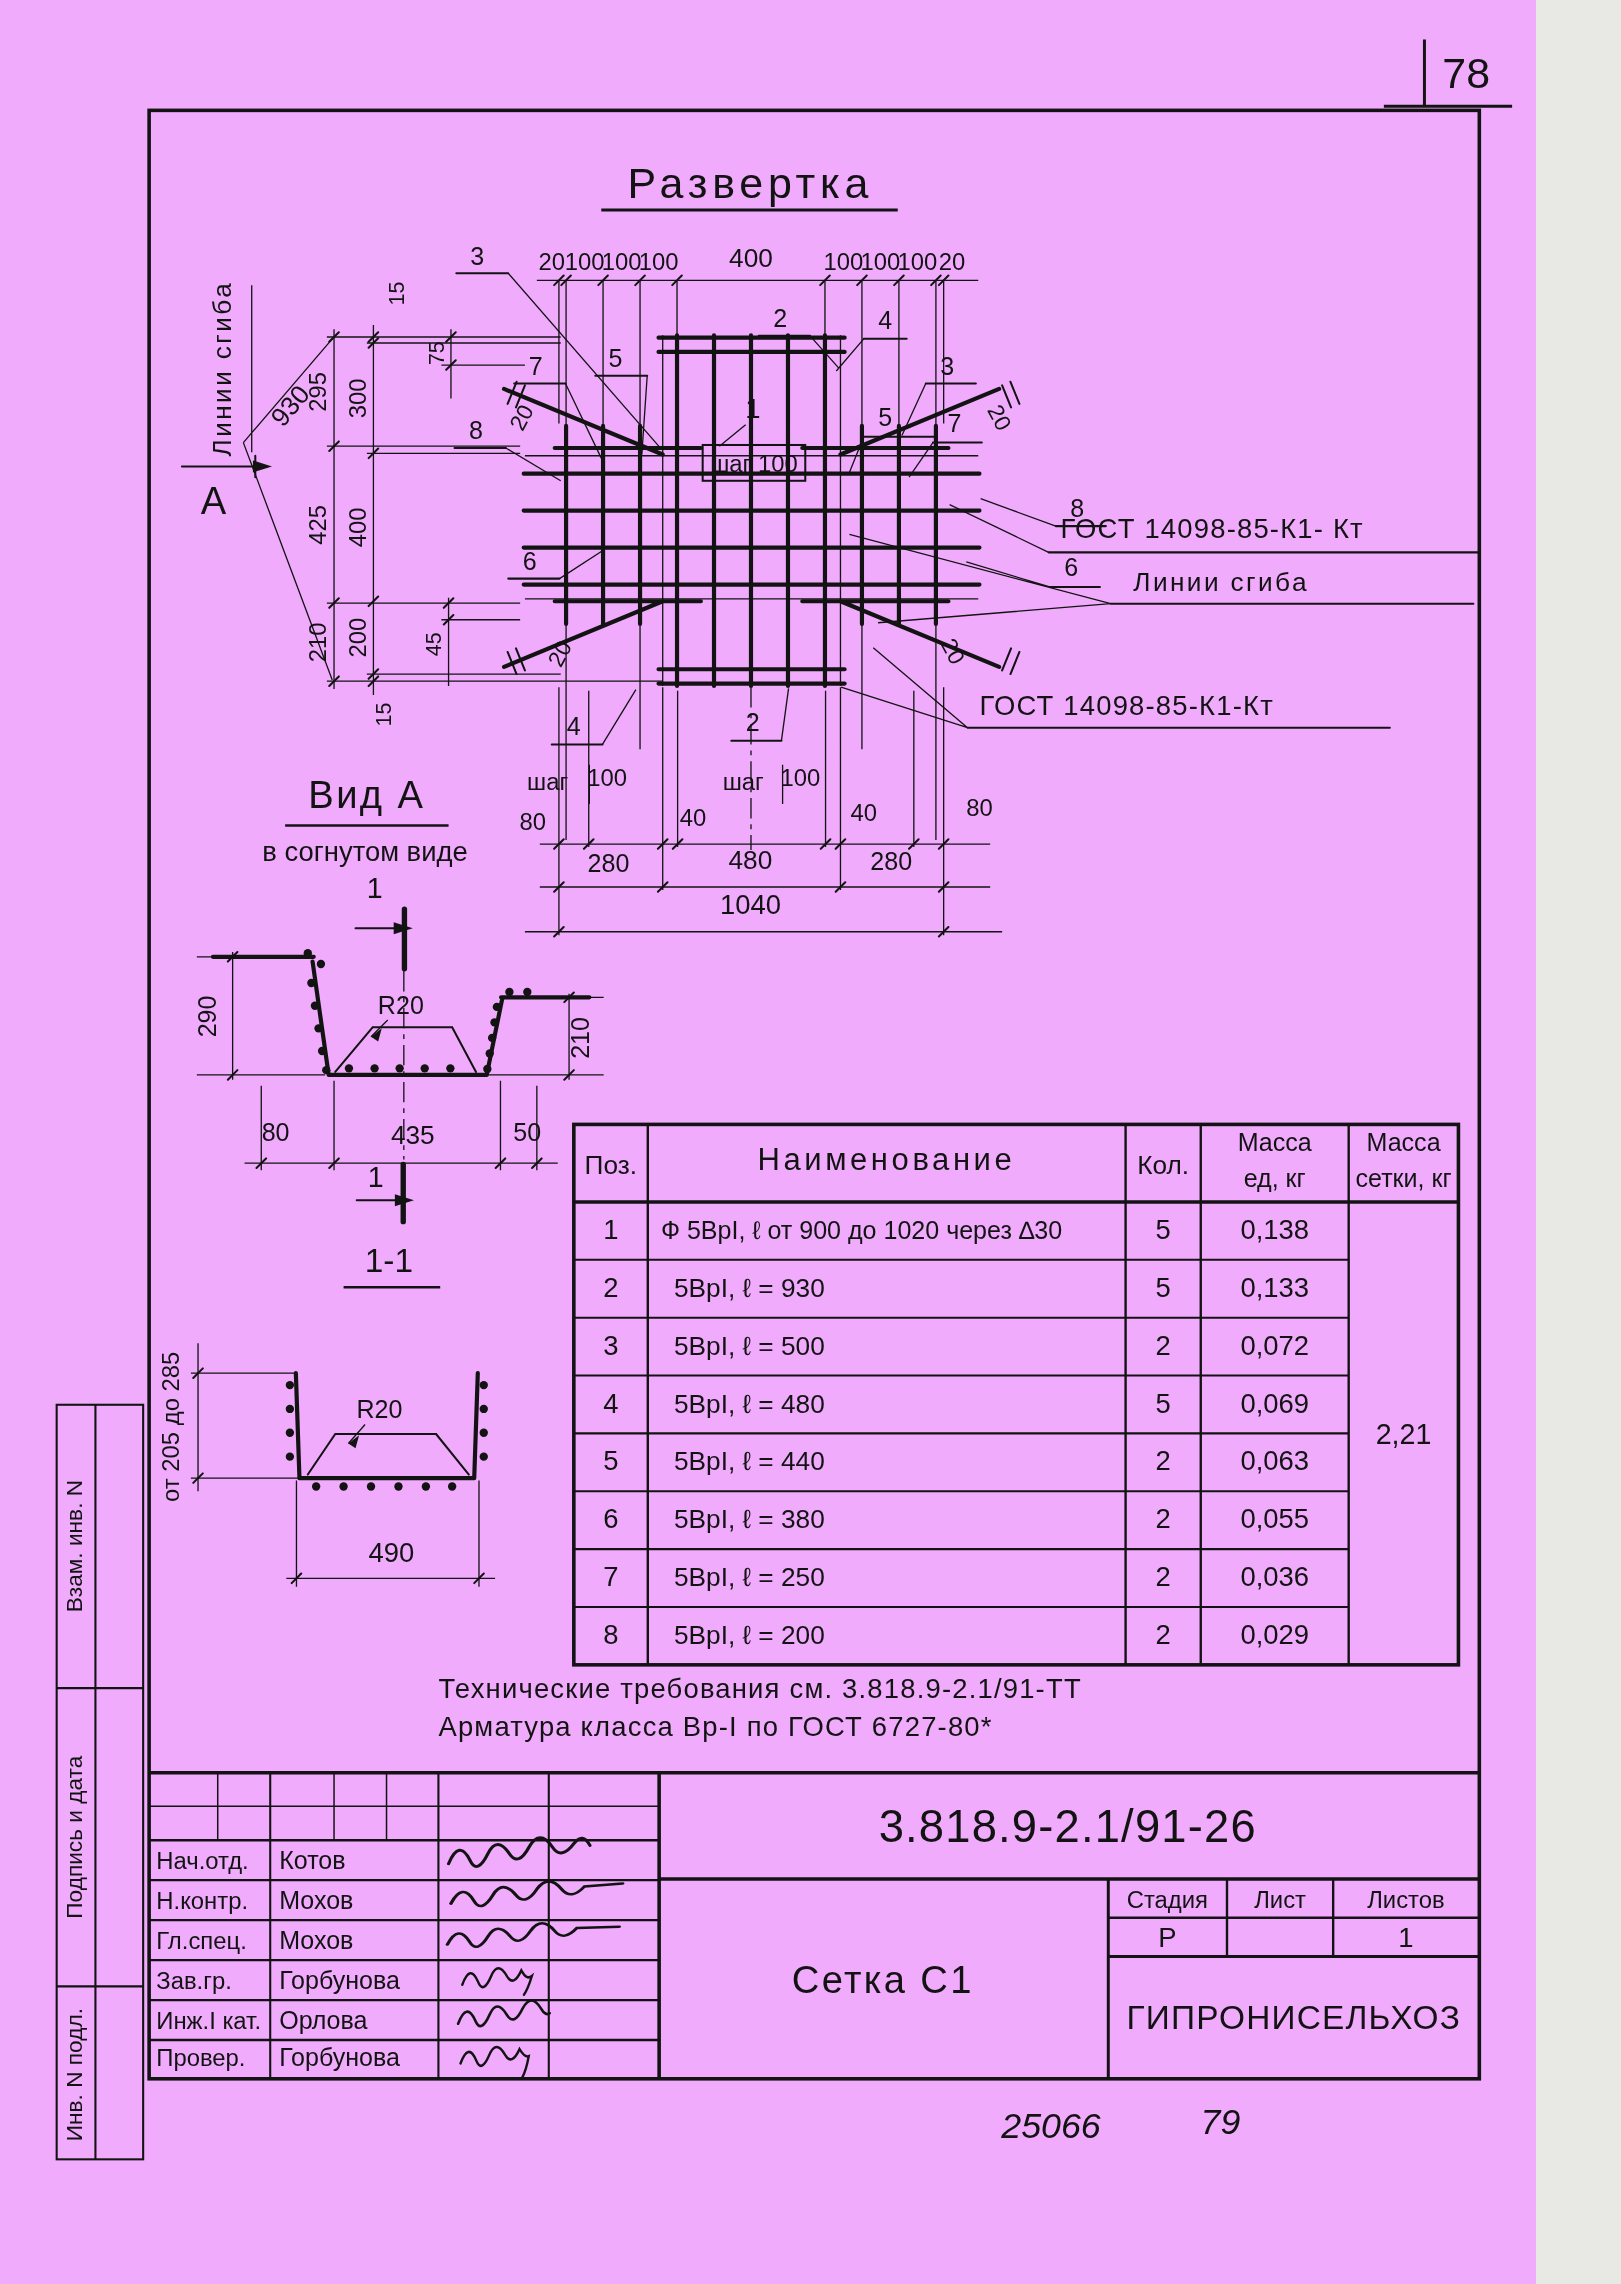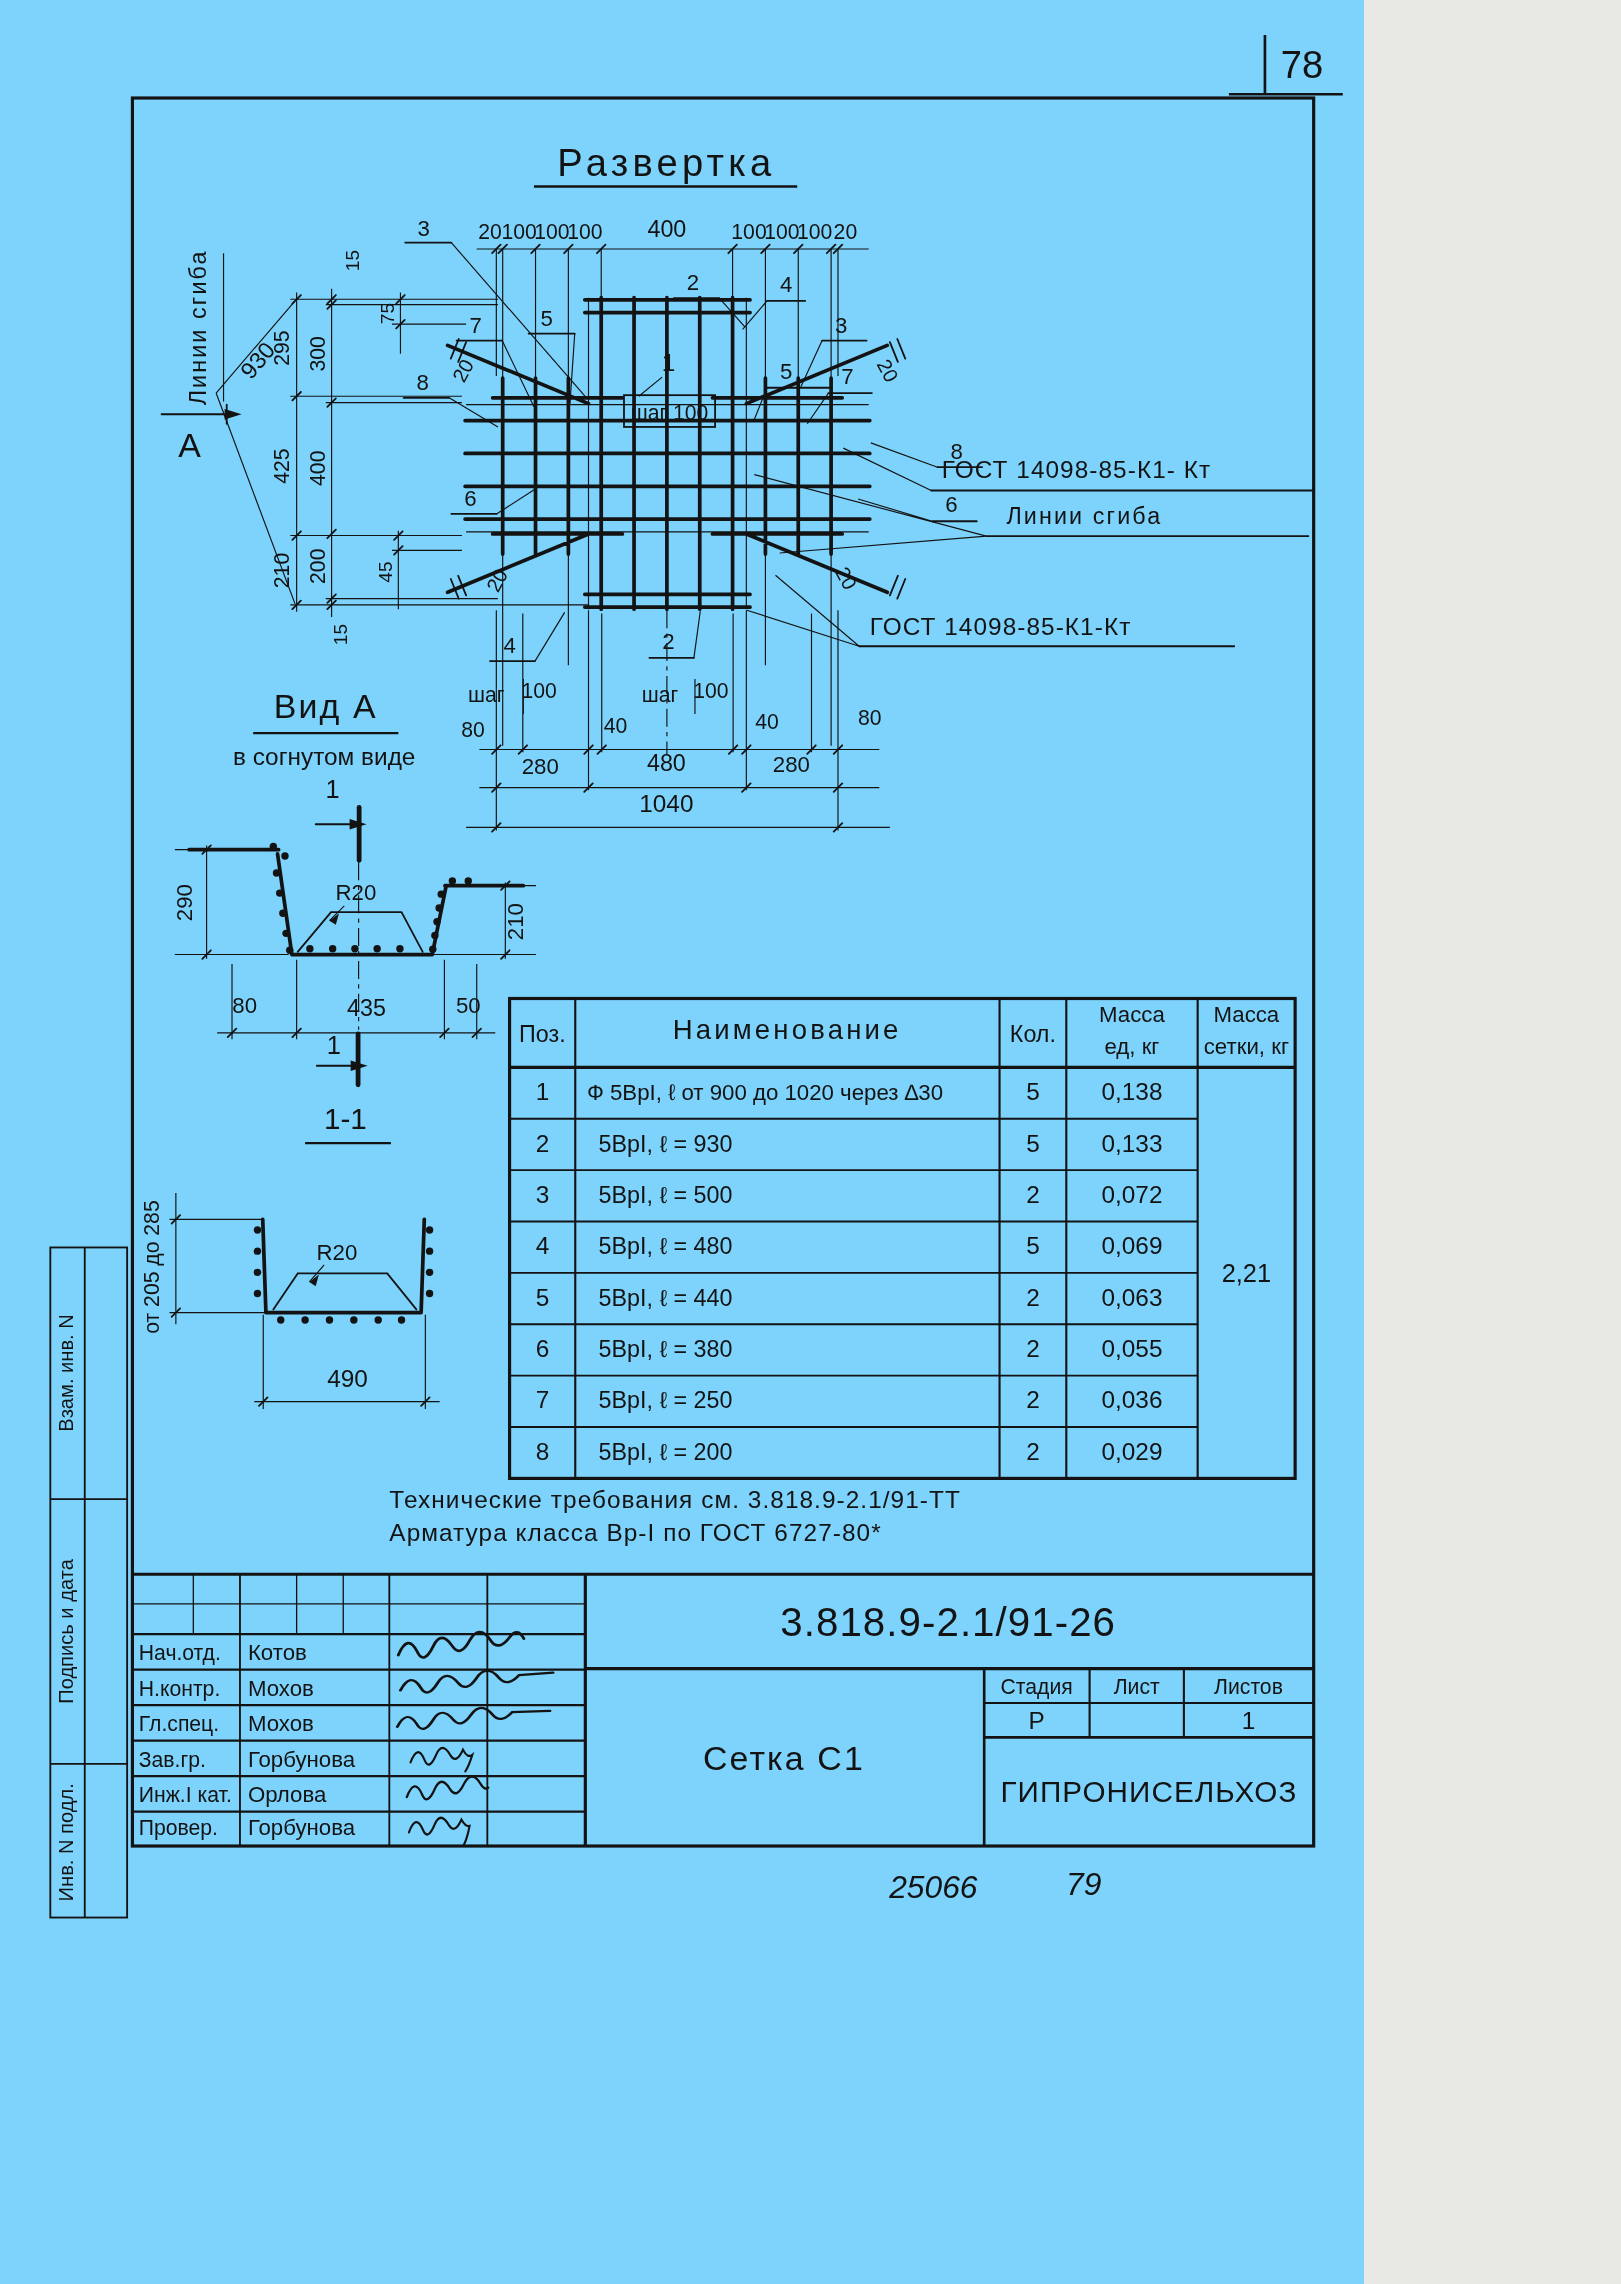--- a/index.html
+++ b/index.html
@@ -1,16 +1,16 @@
 <!DOCTYPE html>
 <html style="font-size:10px"><head>
 <meta charset="utf-8">
 <style>
   html,body{margin:0;padding:0;background:#e8e8e4;}
-  .sheet{position:relative;width:1364px;height:2284px;background:#7dd3fc;overflow:hidden;
+  .sheet{position:relative;width:1536px;height:2284px;background:#f0abfc;overflow:hidden;
          font-family:"Liberation Sans",sans-serif;}
   svg{position:absolute;inset:0;}
   
   .w  {stroke:#131313;stroke-width:7;fill:none;stroke-linecap:round;}
   .w8 {stroke:#131313;stroke-width:9;fill:none;stroke-linecap:round;}
   .w6 {stroke:#131313;stroke-width:6;fill:none;}
   .w5 {stroke:#131313;stroke-width:5;fill:none;}
   .w4 {stroke:#131313;stroke-width:4;fill:none;}
   .w35{stroke:#131313;stroke-width:3.5;fill:none;}
   .w25{stroke:#131313;stroke-width:2.5;fill:none;}

